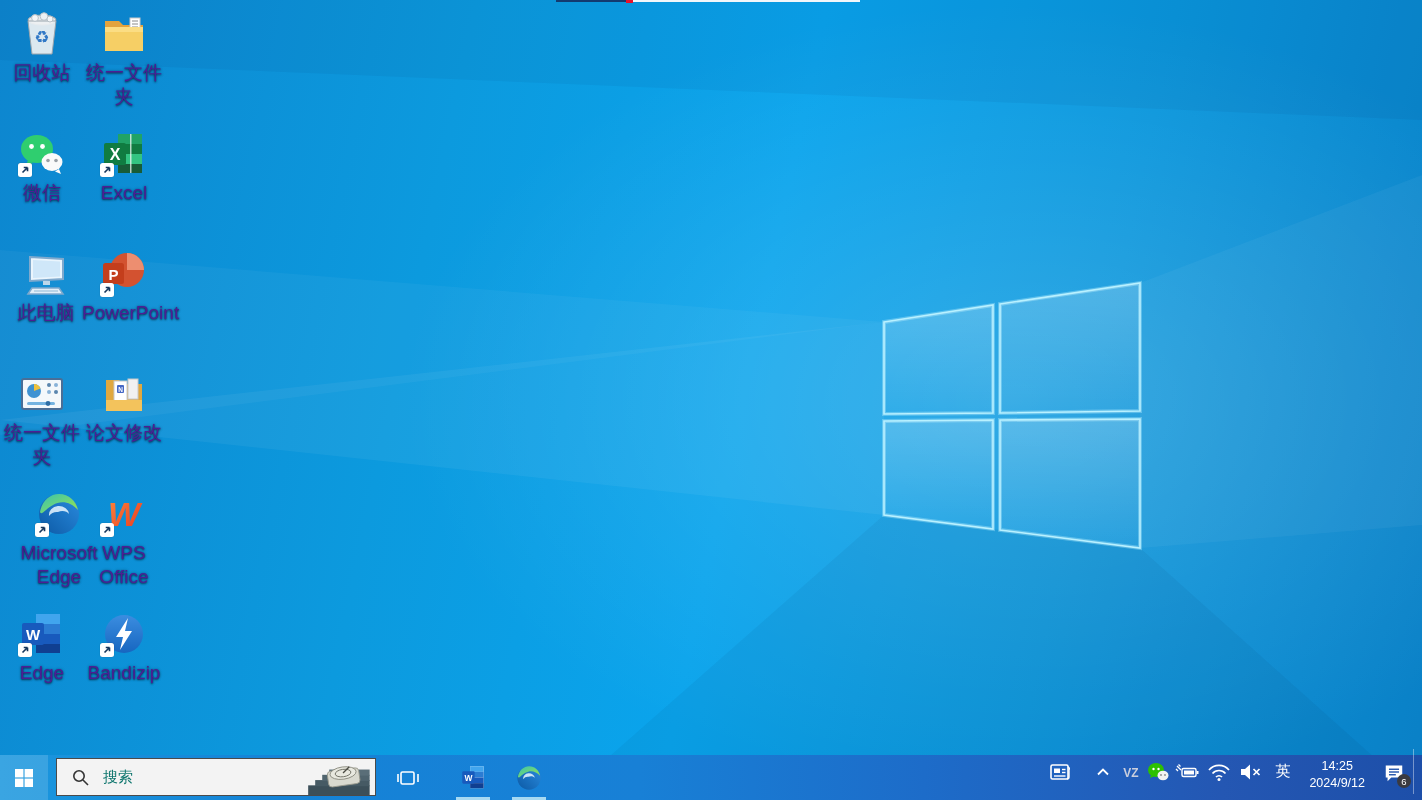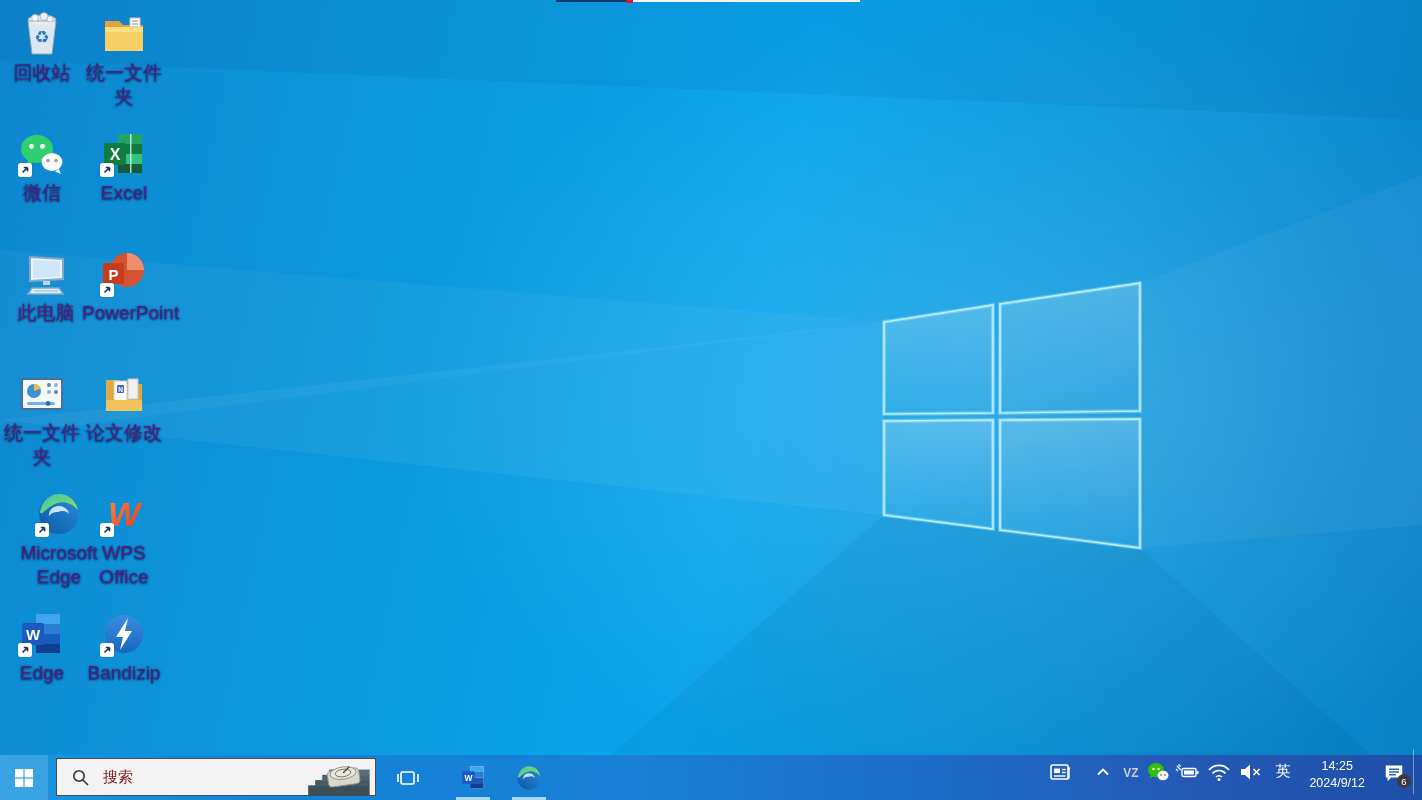--- a/index.html
+++ b/index.html
@@ -30,21 +30,21 @@
     box-shadow:0 0 1px rgba(0,0,0,.4);}
   
   .taskbar{position:absolute;left:0;bottom:0;width:1422px;height:45px;
     background:linear-gradient(90deg,#1a97de 0%,#1583d7 20%,#1880d6 45%,#1d6cc9 65%,#2457b3 86%,#1d4fa9 100%);
     display:flex;align-items:stretch;z-index:5;}
   .startbtn{width:48px;display:flex;align-items:center;justify-content:center;
     background:rgba(255,255,255,.14);cursor:pointer;}
   .searchbox{position:relative;width:318px;margin:3px 0 4px 8px;background:#f3f3f3;
     border:1px solid #4a4a4a;display:flex;align-items:center;cursor:text;overflow:hidden;}
   .searchbox .mag{margin-left:15px;display:flex;}
-  .searchbox .stext{margin-left:14px;font-size:15px;color:#7f1d1d;}
+  .searchbox .stext{margin-left:14px;font-size:15px;color:#0f766e;}
   .sgraphic{position:absolute;right:0;top:0;height:100%;width:88px;}
   .tbtn{width:46px;display:flex;align-items:center;justify-content:center;cursor:pointer;position:relative;}
   .tbtn.app{width:48px;}
   .runline{position:absolute;bottom:0;left:7px;right:7px;height:3px;background:#a6d9f2;}
   .tray{position:absolute;right:0;top:0;height:33px;display:flex;align-items:center;}
   .trayicn{height:45px;display:flex;align-items:center;justify-content:center;cursor:pointer;}
   .ime{font-size:15px;color:#fff;padding:0 9px;cursor:pointer;}
   .clock{color:#fff;font-size:12.5px;line-height:1.35;text-align:center;padding:0 10px;cursor:pointer;white-space:nowrap;margin-top:7px;}
   .action{position:relative;width:38px;height:45px;display:flex;align-items:center;justify-content:center;cursor:pointer;}
   .badge{position:absolute;right:2px;bottom:6px;width:14px;height:14px;border-radius:50%;

